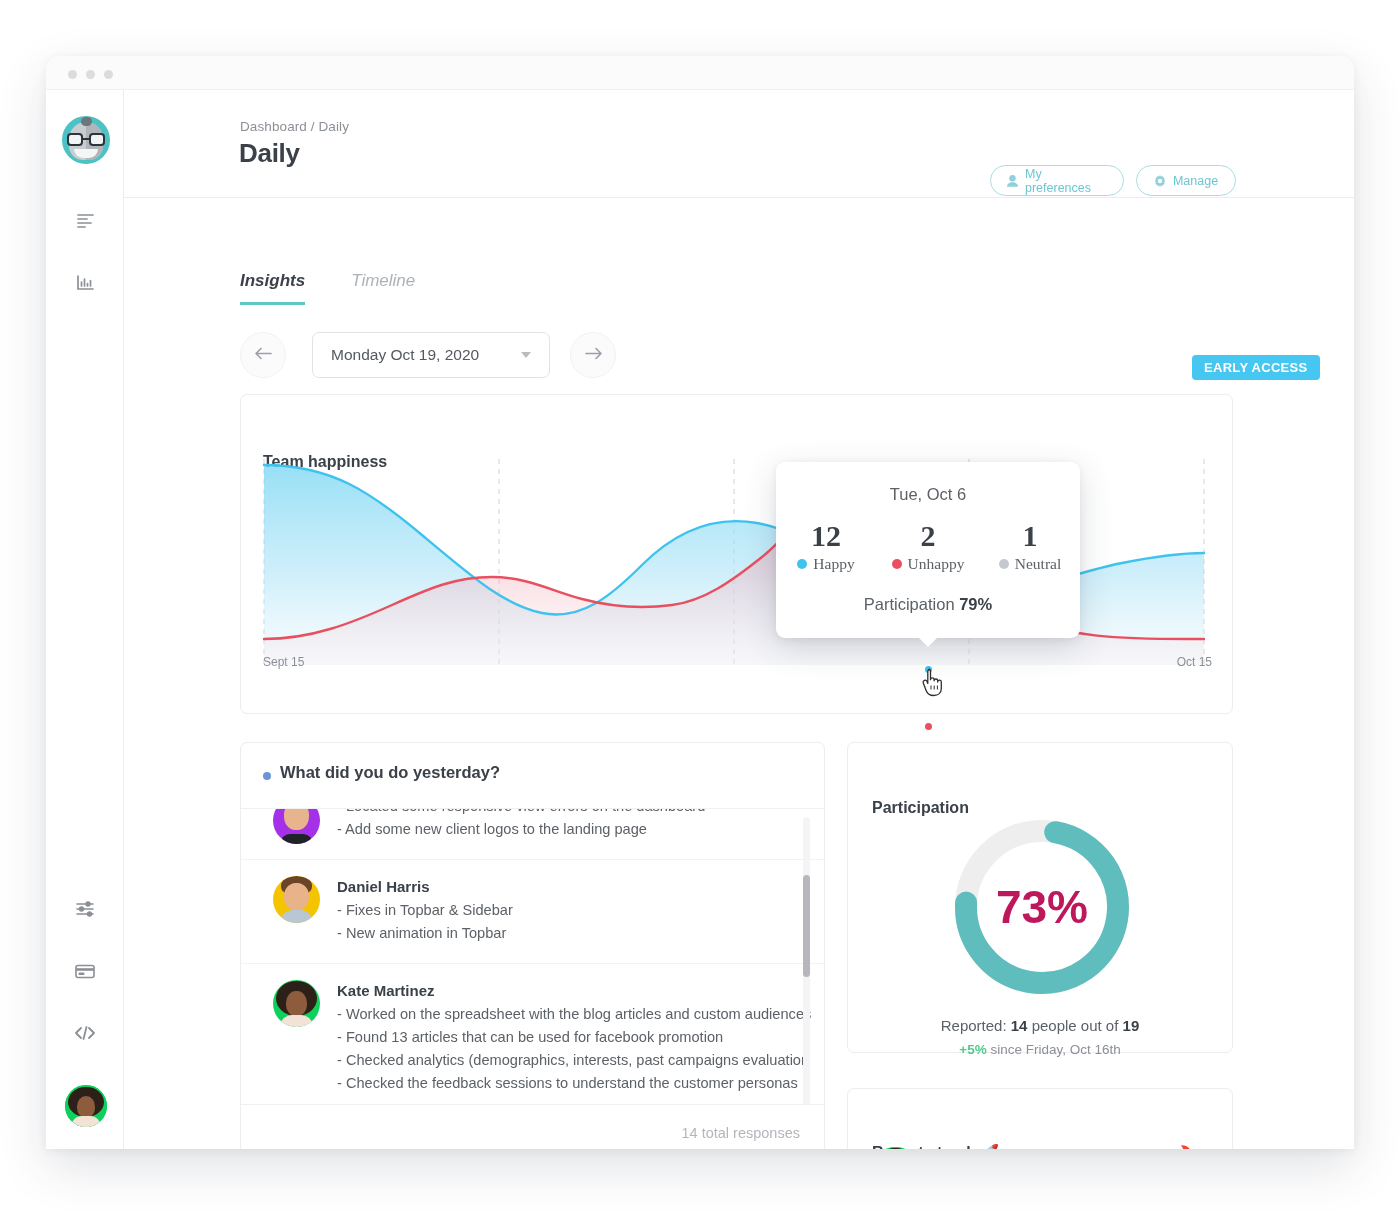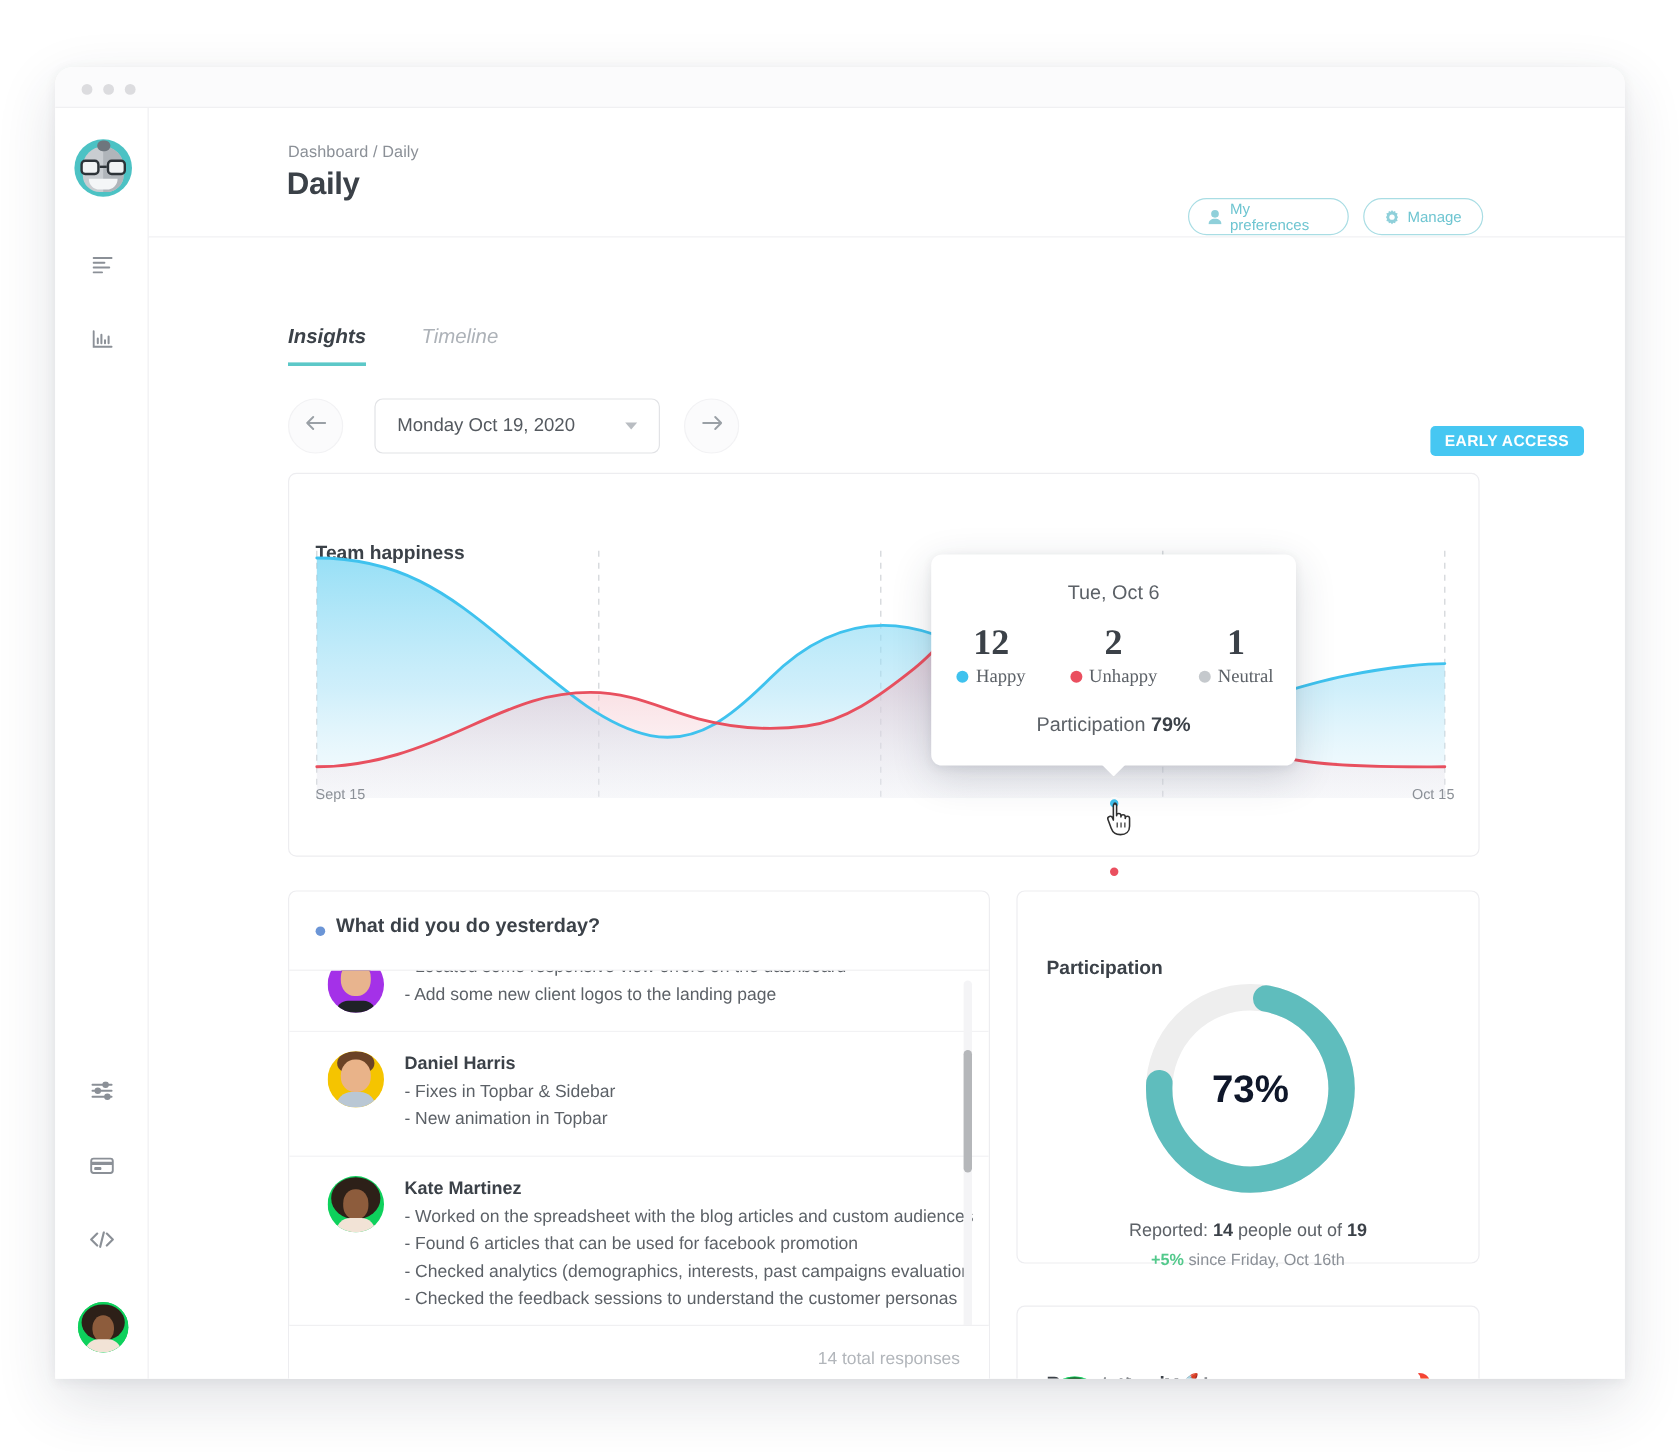--- a/index.html
+++ b/index.html
@@ -175,21 +175,21 @@
   .resp-footer { position: absolute; left: 0; bottom: 0; width: 100%; height: 62px; background: #ffffff; border-top: 1px solid #f0f0f2; }
   .resp-total { position: absolute; right: 24px; top: 20px; font-size: 14.5px; color: #b2b6bb; }
 
   
   .part-card { left: 723px; top: 544px; width: 386px; height: 311px; }
   .part-card .card-title { position: absolute; left: 24px; top: 24px; }
   .donut { position: absolute; left: 100px; top: 70px; width: 188px; height: 188px; }
   .donut-pct {
     position: absolute; left: 0; top: 0; width: 188px; height: 188px;
     display: flex; align-items: center; justify-content: center;
-    font-size: 32px; font-weight: 700; color: #0f172a;
+    font-size: 46px; font-weight: 700; color: #be185d;
   }
   .part-reported { position: absolute; left: 0; right: 0; top: 274px; text-align: center; font-size: 15px; color: #5c6167; }
   .part-reported b { color: #3b4148; font-weight: 700; }
   .part-delta { position: absolute; left: 0; right: 0; top: 299px; text-align: center; font-size: 13.5px; color: #8b9097; }
   .part-delta .up { color: #53c98c; font-weight: 700; }
 
   
   .streak-card { left: 723px; top: 890px; width: 386px; height: 120px; }
   .streak-card .card-title { position: absolute; left: 24px; top: 22px; }
   .streak-avatar { position: absolute; left: 24px; top: 58px; width: 47px; height: 47px; border-radius: 50%; overflow: hidden; background: #0ed15c; }
@@ -476,21 +476,21 @@
           <span class="resp-avatar">
             <span class="av">
               <span class="bg" style="background:#0ed15c"></span>
               <span class="hair" style="left:6%;top:2%;width:88%;height:74%;background:#2d2018"></span>
               <span class="face" style="left:28%;top:24%;width:44%;height:52%;background:#8d5c3c"></span>
               <span class="body" style="background:#f2e3d6"></span>
             </span>
           </span>
           <div class="resp-name">Kate Martinez</div>
           <div class="resp-line">- Worked on the spreadsheet with the blog articles and custom audiences</div>
-          <div class="resp-line">- Found 6 articles that can be used for facebook promotion</div>
+          <div class="resp-line">- Found 13 articles that can be used for facebook promotion</div>
           <div class="resp-line">- Checked analytics (demographics, interests, past campaigns evaluation</div>
           <div class="resp-line">- Checked the feedback sessions to understand the customer personas</div>
         </div>
       </div>
 
       <div class="resp-scroll-track">
         <span class="resp-scroll-thumb"></span>
       </div>
 
       <div class="resp-footer">

